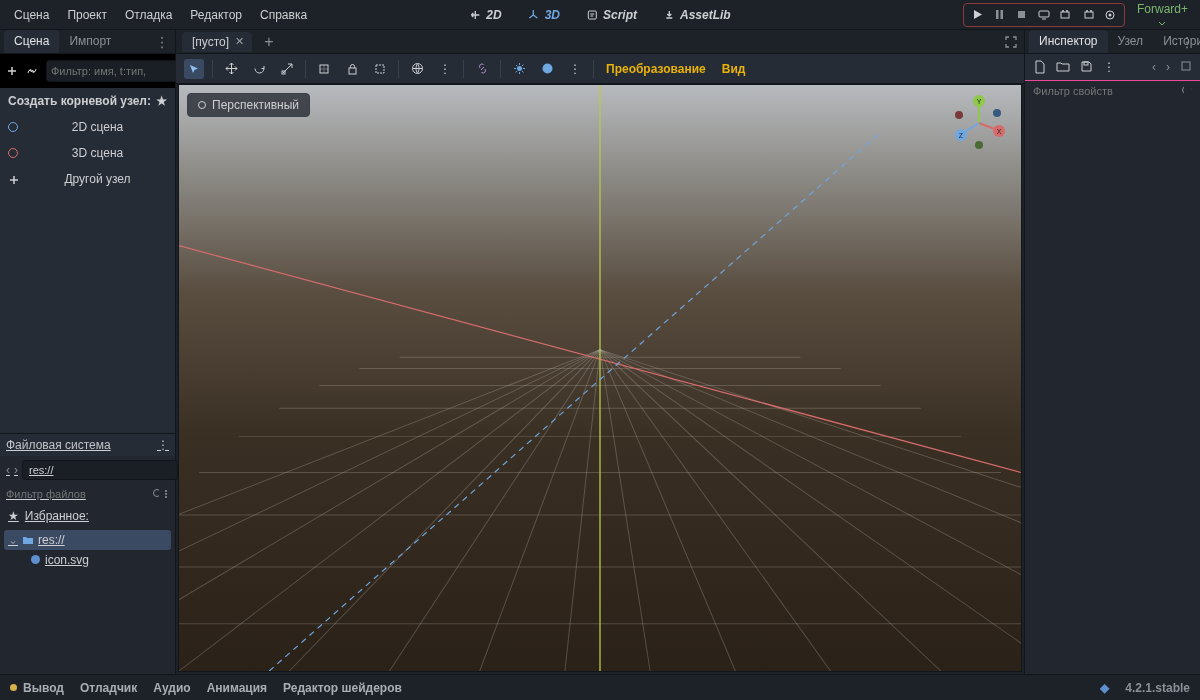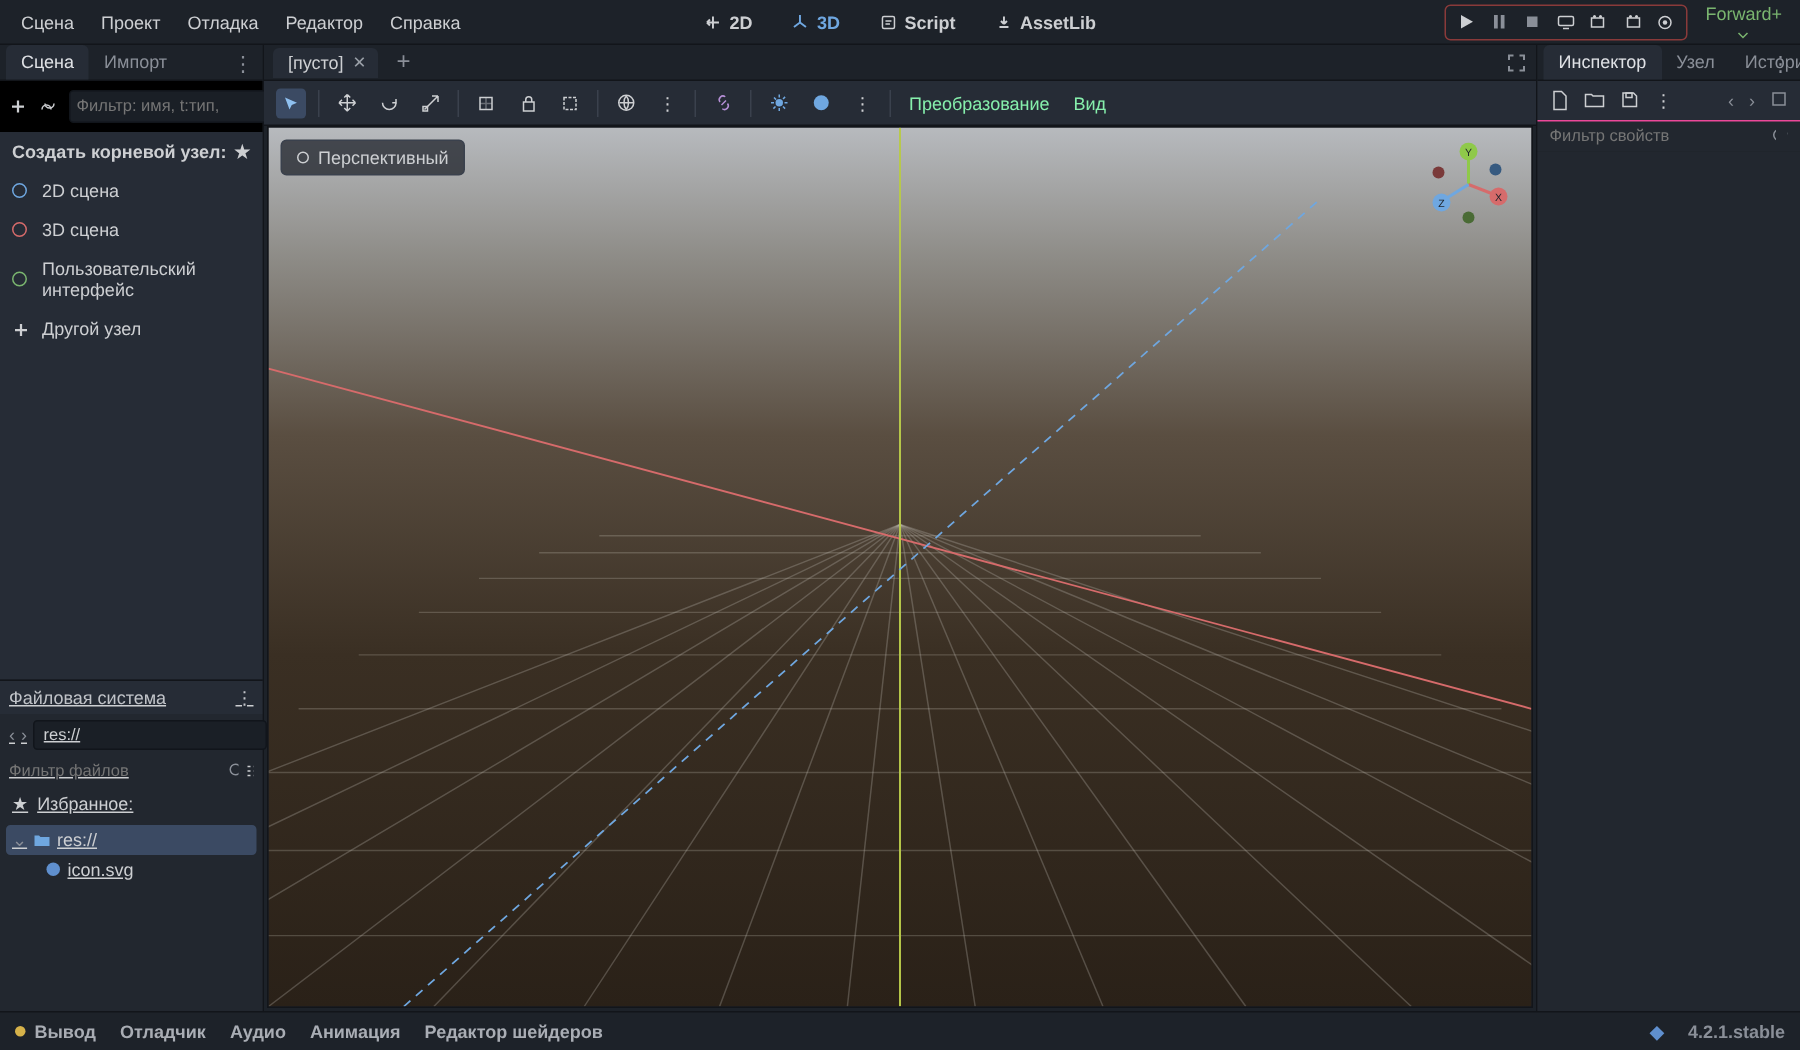--- a/index.html
+++ b/index.html
@@ -4,21 +4,21 @@
 <style>
   * { margin: 0; padding: 0; box-sizing: border-box; }
   body { font-family: -apple-system, "Segoe UI", Arial, sans-serif; font-size: 12px; color: #cdcfd2; background: #1d2229; overflow: hidden; width: 1200px; height: 700px; }
   .root { display: flex; flex-direction: column; width: 1200px; height: 700px; }
 
   
   .menubar { height: 30px; background: #1d2229; display: flex; align-items: center; padding: 0 6px; justify-content: space-between; border-bottom: 1px solid #12151a; }
   .menubar .menus { display: flex; gap: 2px; }
   .menubar .menus .mitem { padding: 4px 8px; color: #cdcfd2; cursor: pointer; border-radius: 3px; }
   .menubar .center { display: flex; align-items: center; gap: 14px; position: absolute; left: 50%; transform: translateX(-50%); }
-  .menubar .center .wtab { display: flex; align-items: center; gap: 5px; padding: 3px 6px; color: #cdcfd2; font-weight: 600; font-size: 12px; }
+  .menubar .center .wtab { display: flex; align-items: center; gap: 5px; padding: 3px 6px; color: #cdcfd2; font-weight: 600; font-size: 12px; font-style: italic; }
   .menubar .center .wtab.active { color: #6fa7e0; }
   .menubar .right { display: flex; align-items: center; gap: 6px; }
   .play-group { display: flex; align-items: center; gap: 2px; border: 1px solid #8a3a3a; border-radius: 4px; padding: 2px 4px; }
   .play-group .pbtn { width: 20px; height: 18px; display: flex; align-items: center; justify-content: center; color: #bfc2c7; }
   .renderer-sel { color: #7ab56f; padding: 2px 6px; display: flex; align-items: center; gap: 4px; flex-direction: column; }
 
   
   .body { flex: 1; display: flex; min-height: 0; }
   .left-col { width: 176px; display: flex; flex-direction: column; background: #1d2229; border-right: 1px solid #12151a; }
   .right-col { width: 176px; display: flex; flex-direction: column; background: #1d2229; border-left: 1px solid #12151a; }
@@ -36,21 +36,21 @@
   .scene-filter { flex: 1; display: flex; align-items: center; background: #1a1f26; border: 1px solid #11151b; border-radius: 3px; padding: 2px 4px; height: 22px; }
   .scene-filter input { flex: 1; background: transparent; border: none; color: #cdcfd2; font-size: 11px; outline: none; min-width: 0; }
   .scene-root-head { display: flex; align-items: flex-end; justify-content: space-between; padding: 6px 8px; font-weight: 600; background: #262c36; font-size: 12px; }
   .root-opts { background: #262c36; }
   .root-opt { display: flex; align-items: center; padding: 6px 8px; gap: 10px; color: #cdcfd2; }
   .root-opt .dot { width: 10px; height: 10px; border-radius: 50%; border: 1.5px solid #888; }
   .root-opt .dot.blue { border-color: #6fa7e0; }
   .root-opt .dot.red { border-color: #d66b6b; }
   .root-opt .dot.green { border-color: #7ab56f; }
   .root-opt.plus .dot { border: none; }
-  .root-opt .lbl { flex: 1; }
+  .root-opt .lbl { flex: 1; text-align: center; }
 
   .filesys { flex: 1; display: flex; flex-direction: column; border-top: 1px solid #12151a; text-decoration: underline; }
   .fs-head { display: flex; align-items: center; justify-content: space-between; padding: 4px 6px; color: #c0c3c8; background: #262c36; }
   .fs-head span { font-size: 12px; }
   .fs-path { display: flex; align-items: center; gap: 4px; padding: 4px 6px; background: #22272f; }
   .fs-path .nav { color: #8a8f98; }
   .fs-path input { flex: 1; background: #1a1f26; border: 1px solid #11151b; border-radius: 3px; color: #cdcfd2; padding: 3px 6px; font-size: 11px; outline: none; }
   .fs-filter { display: flex; align-items: center; gap: 4px; padding: 4px 6px; background: #22272f; }
   .fs-filter input { flex: 1; background: transparent; border: none; color: #cdcfd2; font-size: 11px; outline: none; }
   .fs-fav { padding: 5px 8px; display: flex; align-items: center; gap: 6px; background: #22272f; }
@@ -67,21 +67,21 @@
   .scene-tab .close { color: #9aa0a8; font-size: 11px; }
   .scene-tabs .add { color: #8a8f98; font-size: 16px; padding: 0 6px; }
   .scene-tabs .expand { margin-left: auto; color: #8a8f98; }
 
   .viewport-toolbar { height: 30px; background: #262c36; display: flex; align-items: center; padding: 0 8px; gap: 8px; border-bottom: 1px solid #12151a; }
   .vt-sep { width: 1px; height: 18px; background: #3a414d; }
   .vt-btn { width: 20px; height: 20px; display: flex; align-items: center; justify-content: center; color: #cdcfd2; }
   .vt-btn.active { background: #3b4a63; border-radius: 3px; color: #8fc0f0; }
   .vt-btn.violet { color: #b58fd6; }
   .vt-btn.blue { color: #6fa7e0; }
-  .vt-text { color: #86efac; padding: 2px 4px; }
+  .vt-text { color: #eab308; padding: 2px 4px; font-weight: bold; }
 
   .viewport { flex: 1; position: relative; background: linear-gradient(#b7babe 0%, #8d8b86 15%, #5a4e41 35%, #3a2f23 60%, #2a2118 100%); overflow: hidden; border: 1px solid #12151a; margin: 0 2px 2px 2px; }
   .viewport svg.grid { position: absolute; inset: 0; width: 100%; height: 100%; }
   .persp-badge { position: absolute; top: 8px; left: 8px; background: rgba(30,34,41,.75); border: 1px solid #3a414d; border-radius: 4px; padding: 4px 10px; color: #cdcfd2; font-size: 12px; display: flex; align-items: center; gap: 6px; }
   .gizmo { position: absolute; top: 10px; right: 14px; width: 56px; height: 56px; }
 
   
   .insp-tools { display: flex; align-items: center; gap: 8px; padding: 6px 8px; background: #262c36; justify-content: space-between; }
   .insp-tools .l { display: flex; gap: 10px; }
   .insp-tools .r { display: flex; gap: 10px; color: #8a8f98; }
@@ -225,24 +225,20 @@
         <span style="color:#cdcfd2">★</span>
       </div>
       <div class="root-opts">
         <div class="root-opt">
             <span class="dot blue"></span>
             <span class="lbl">2D сцена</span>
           </div>
         <div class="root-opt">
             <span class="dot red"></span>
             <span class="lbl">3D сцена</span>
-          </div>
-        <div class="root-opt">
-            <span class="dot green"></span>
-            <span class="lbl">Пользовательский интерфейс</span>
           </div>
         <div class="root-opt plus">
             <span class="dot">
               <svg width="12" height="12">
                 <path d="M6 2v8M2 6h8" stroke="#cdcfd2" stroke-width="1.5"></path>
               </svg>
             </span>
             <span class="lbl">Другой узел</span>
           </div>
       </div>

